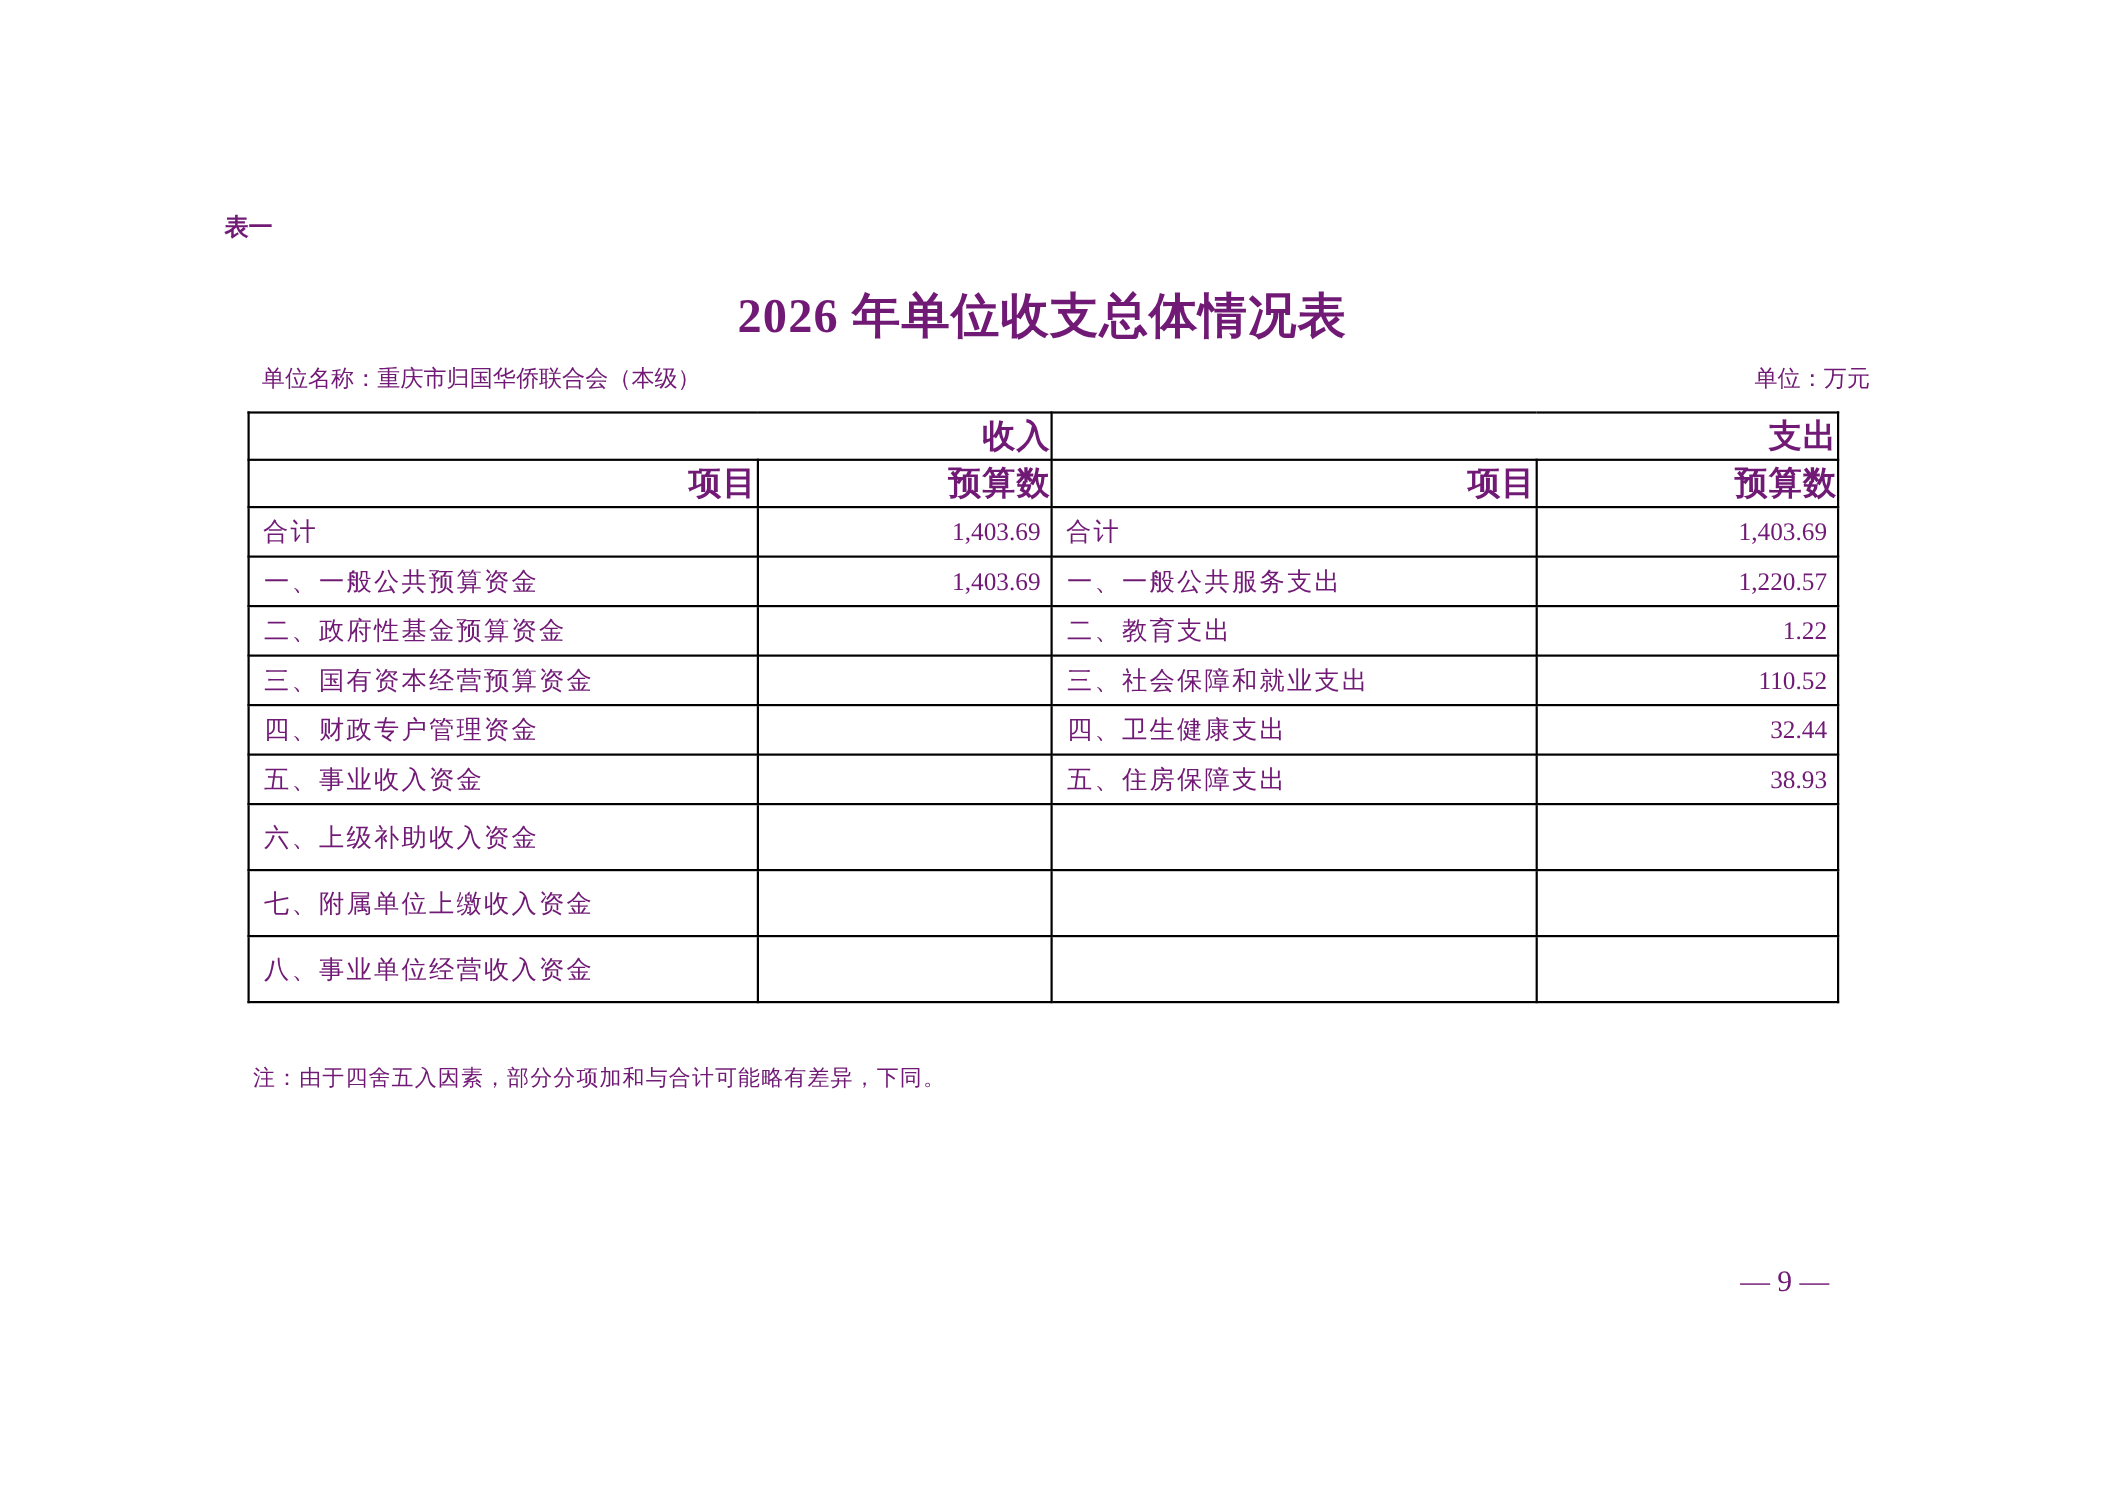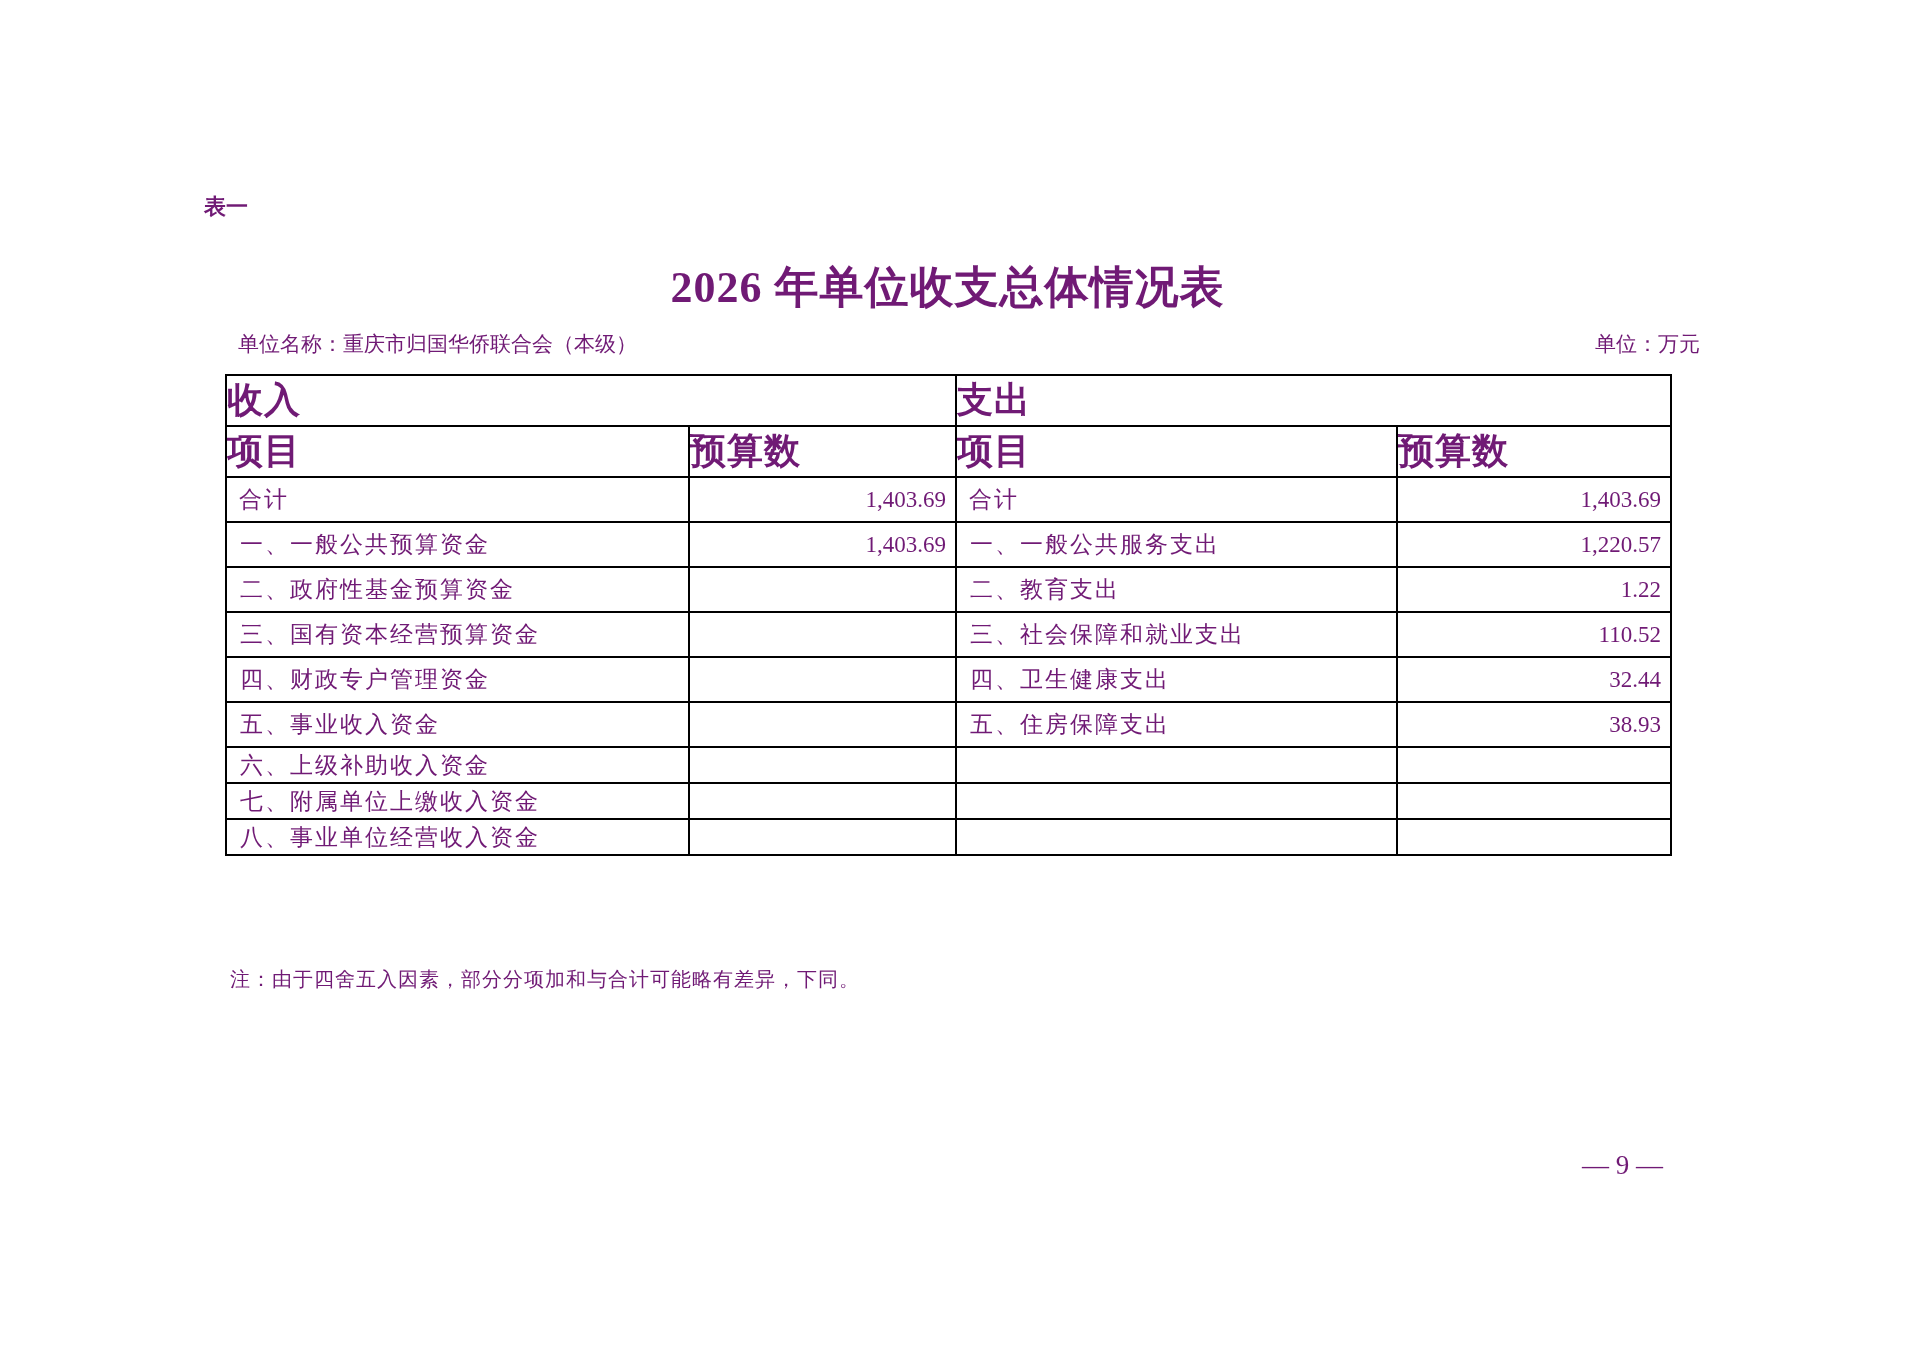--- a/index.html
+++ b/index.html
@@ -40,26 +40,26 @@
   }
   .budget-table th, .budget-table td {
     border:2px solid #000000;
     padding:0; margin:0;
     overflow:hidden; white-space:nowrap;
     vertical-align:middle;
   }
   .budget-table tr.h1 { height:43px; }
   .budget-table tr.h2 { height:36px; }
   .budget-table tbody tr { height:45px; }
-  .budget-table tbody tr.tall { height:36px; }
+  .budget-table tbody tr.tall { height:60px; }
 
   .budget-table th {
     font-family:"Liberation Sans","DejaVu Sans",sans-serif;
-    font-weight:bold; font-size:36px;
-    text-align:left; letter-spacing:1px;
+    font-weight:bold; font-size:30px;
+    text-align:right; letter-spacing:1px;
   }
 
   .budget-table td.item {
     font-size:23px; text-align:left; padding-left:13px;
     letter-spacing:2px;
   }
   .budget-table td.val {
     font-size:23px; text-align:right; padding-right:9px;
   }
   .budget-table tr.total td.item {

